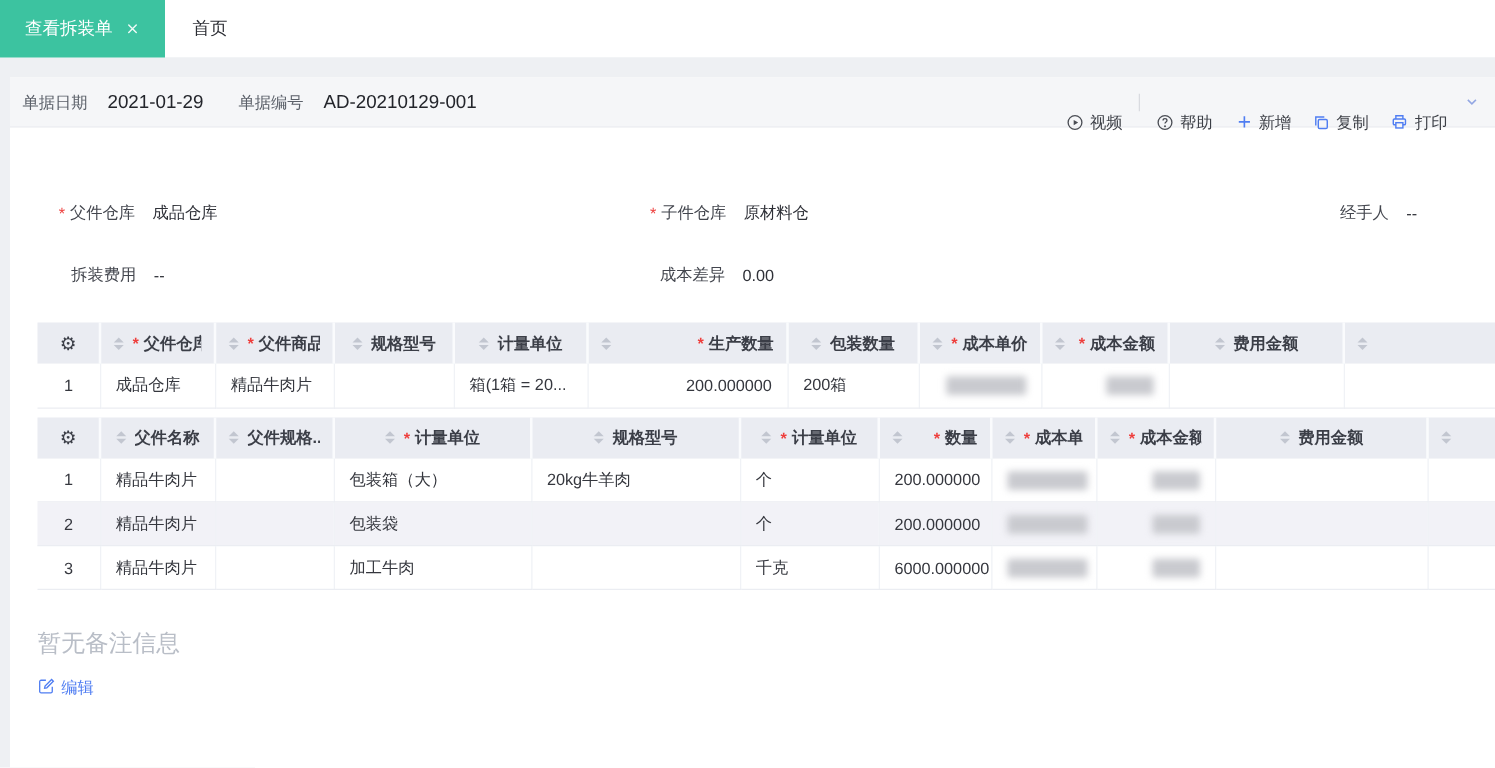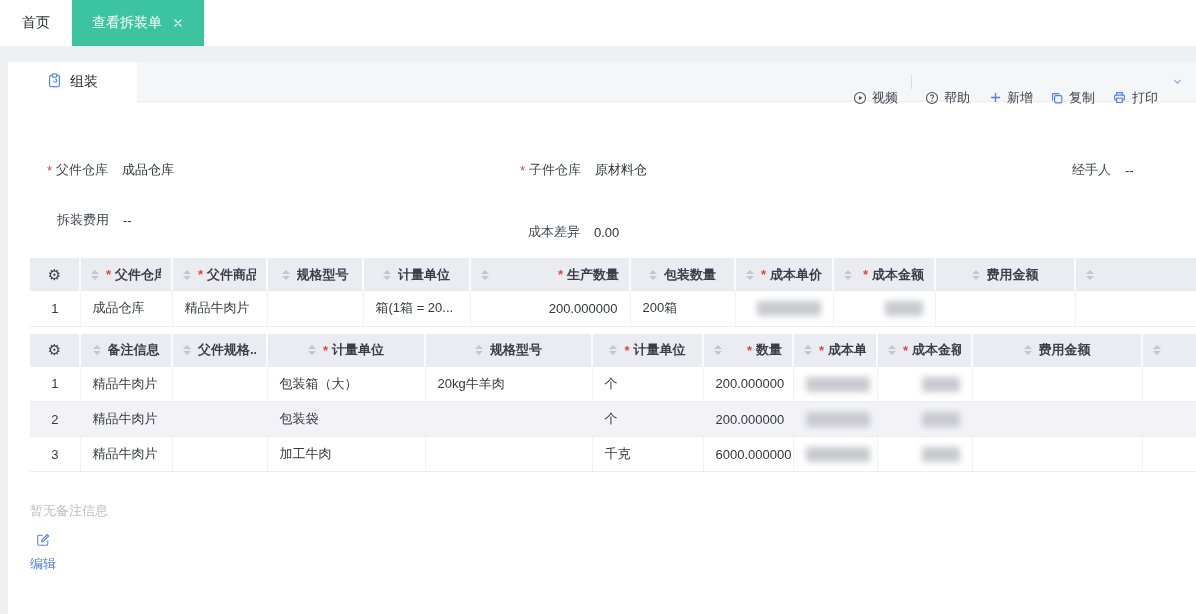--- a/index.html
+++ b/index.html
@@ -64,53 +64,49 @@
   .idx{color:#54575f;}
   .redacted{display:inline-block;height:15px;width:64px;border-radius:2px;background:#c9cacf;filter:blur(3px);vertical-align:middle;}
   .redacted.sm{width:38px;}
   tr.subtotal td{background:var(--subtotal_bg);border-color:#f1e7d0;color:#3a3c42;}
   tr.subtotal td.val{font-weight:700;}
   tr.subtotal td:first-child{color:#4c4f56;}
 
   
   .remarks{margin-left:22px;padding-top:9px;}
   .rtitle{font-size:14px;font-weight:700;color:#24262b;}
-  .rempty{font-size:13px;color:#b9bec7;margin-top:21px;}
-  .redit{display:inline-flex;align-items:center;gap:5px;color:var(--accent_blue);font-size:13px;margin-top:13px;cursor:pointer;flex-direction:column;}
+  .rempty{font-size:19px;color:#b9bec7;margin-top:21px;}
+  .redit{display:inline-flex;align-items:center;gap:5px;color:var(--accent_blue);font-size:13px;margin-top:13px;cursor:pointer;}
 </style>
 </head>
 <body>
 
 <div class="topbar">
-  <div class="wtab">
-      <span>首页</span>
-    </div>
   <div class="wtab active">
     <span>查看拆装单</span>
     <span class="x">
       <svg width="12" height="12" viewBox="0 0 16 16">
           <path d="M4 4l8 8M12 4l-8 8" stroke="#fff" stroke-width="1.6" fill="none" stroke-linecap="round"></path>
         </svg>
     </span>
   </div>
+  <div class="wtab">
+      <span>首页</span>
+    </div>
 </div>
 <div class="gapstrip"></div>
 
 <div class="panel">
 
   <div class="toolbar">
-    <div class="doctab">
-      <span>
-        <svg width="15" height="15" viewBox="0 0 16 16" fill="none" stroke="#5b8af5" stroke-width="1.3">
-          <rect x="2.8" y="2.6" width="10.4" height="12" rx="1.6"></rect>
-          <rect x="5.6" y="1" width="4.8" height="3.4" rx="1" fill="#fff"></rect>
-          <path d="M7.2 8.2a1.6 1.6 0 1 0 1.6-1.6"></path>
-        </svg>
-      </span>
-      <span>组装</span>
+    <div class="docfields">
+      <span class="dlabel">单据日期</span>
+      <span class="dvalue">2021-01-29</span>
+      <span class="dlabel grp2">单据编号</span>
+      <span class="dvalue">AD-20210129-001</span>
     </div>
     <div class="actions">
       <span class="abtn">
         <span class="icon-dark">
           <svg width="14" height="14" viewBox="0 0 16 16" fill="none" stroke="currentColor" stroke-width="1.2">
               <circle cx="8" cy="8" r="6.3"></circle>
               <path d="M6.8 5.6v4.8L10.9 8z" fill="currentColor" stroke="none"></path>
             </svg>
         </span>
           <span>视频</span>
@@ -177,21 +173,21 @@
       <span class="fvalue">原材料仓</span>
     </div>
     <div class="field" style="left:1064px;top:58px">
       <span class="flabel">经手人</span>
       <span class="fvalue">--</span>
     </div>
     <div class="field" style="left:49px;top:108px">
       <span class="flabel">拆装费用</span>
       <span class="fvalue">--</span>
     </div>
-    <div class="field" style="left:520px;top:120px">
+    <div class="field" style="left:520px;top:108px">
       <span class="flabel">成本差异</span>
       <span class="fvalue">0.00</span>
     </div>
   </div>
 
   <table class="grid">
     <colgroup>
       <col style="width:50px">
         <col style="width:92px">
         <col style="width:95px">
@@ -355,21 +351,21 @@
     <thead>
       <tr>
         <th class="gear">⚙</th>
         <th>
             <span class="hwrap">
               <span class="sort">
                 <i class="up"></i>
                 <i class="dn"></i>
               </span>
               <span class="hlabel">
-                <span>备注信息</span>
+                <span>父件名称</span>
               </span>
             </span>
           </th>
         <th>
             <span class="hwrap">
               <span class="sort">
                 <i class="up"></i>
                 <i class="dn"></i>
               </span>
               <span class="hlabel">

